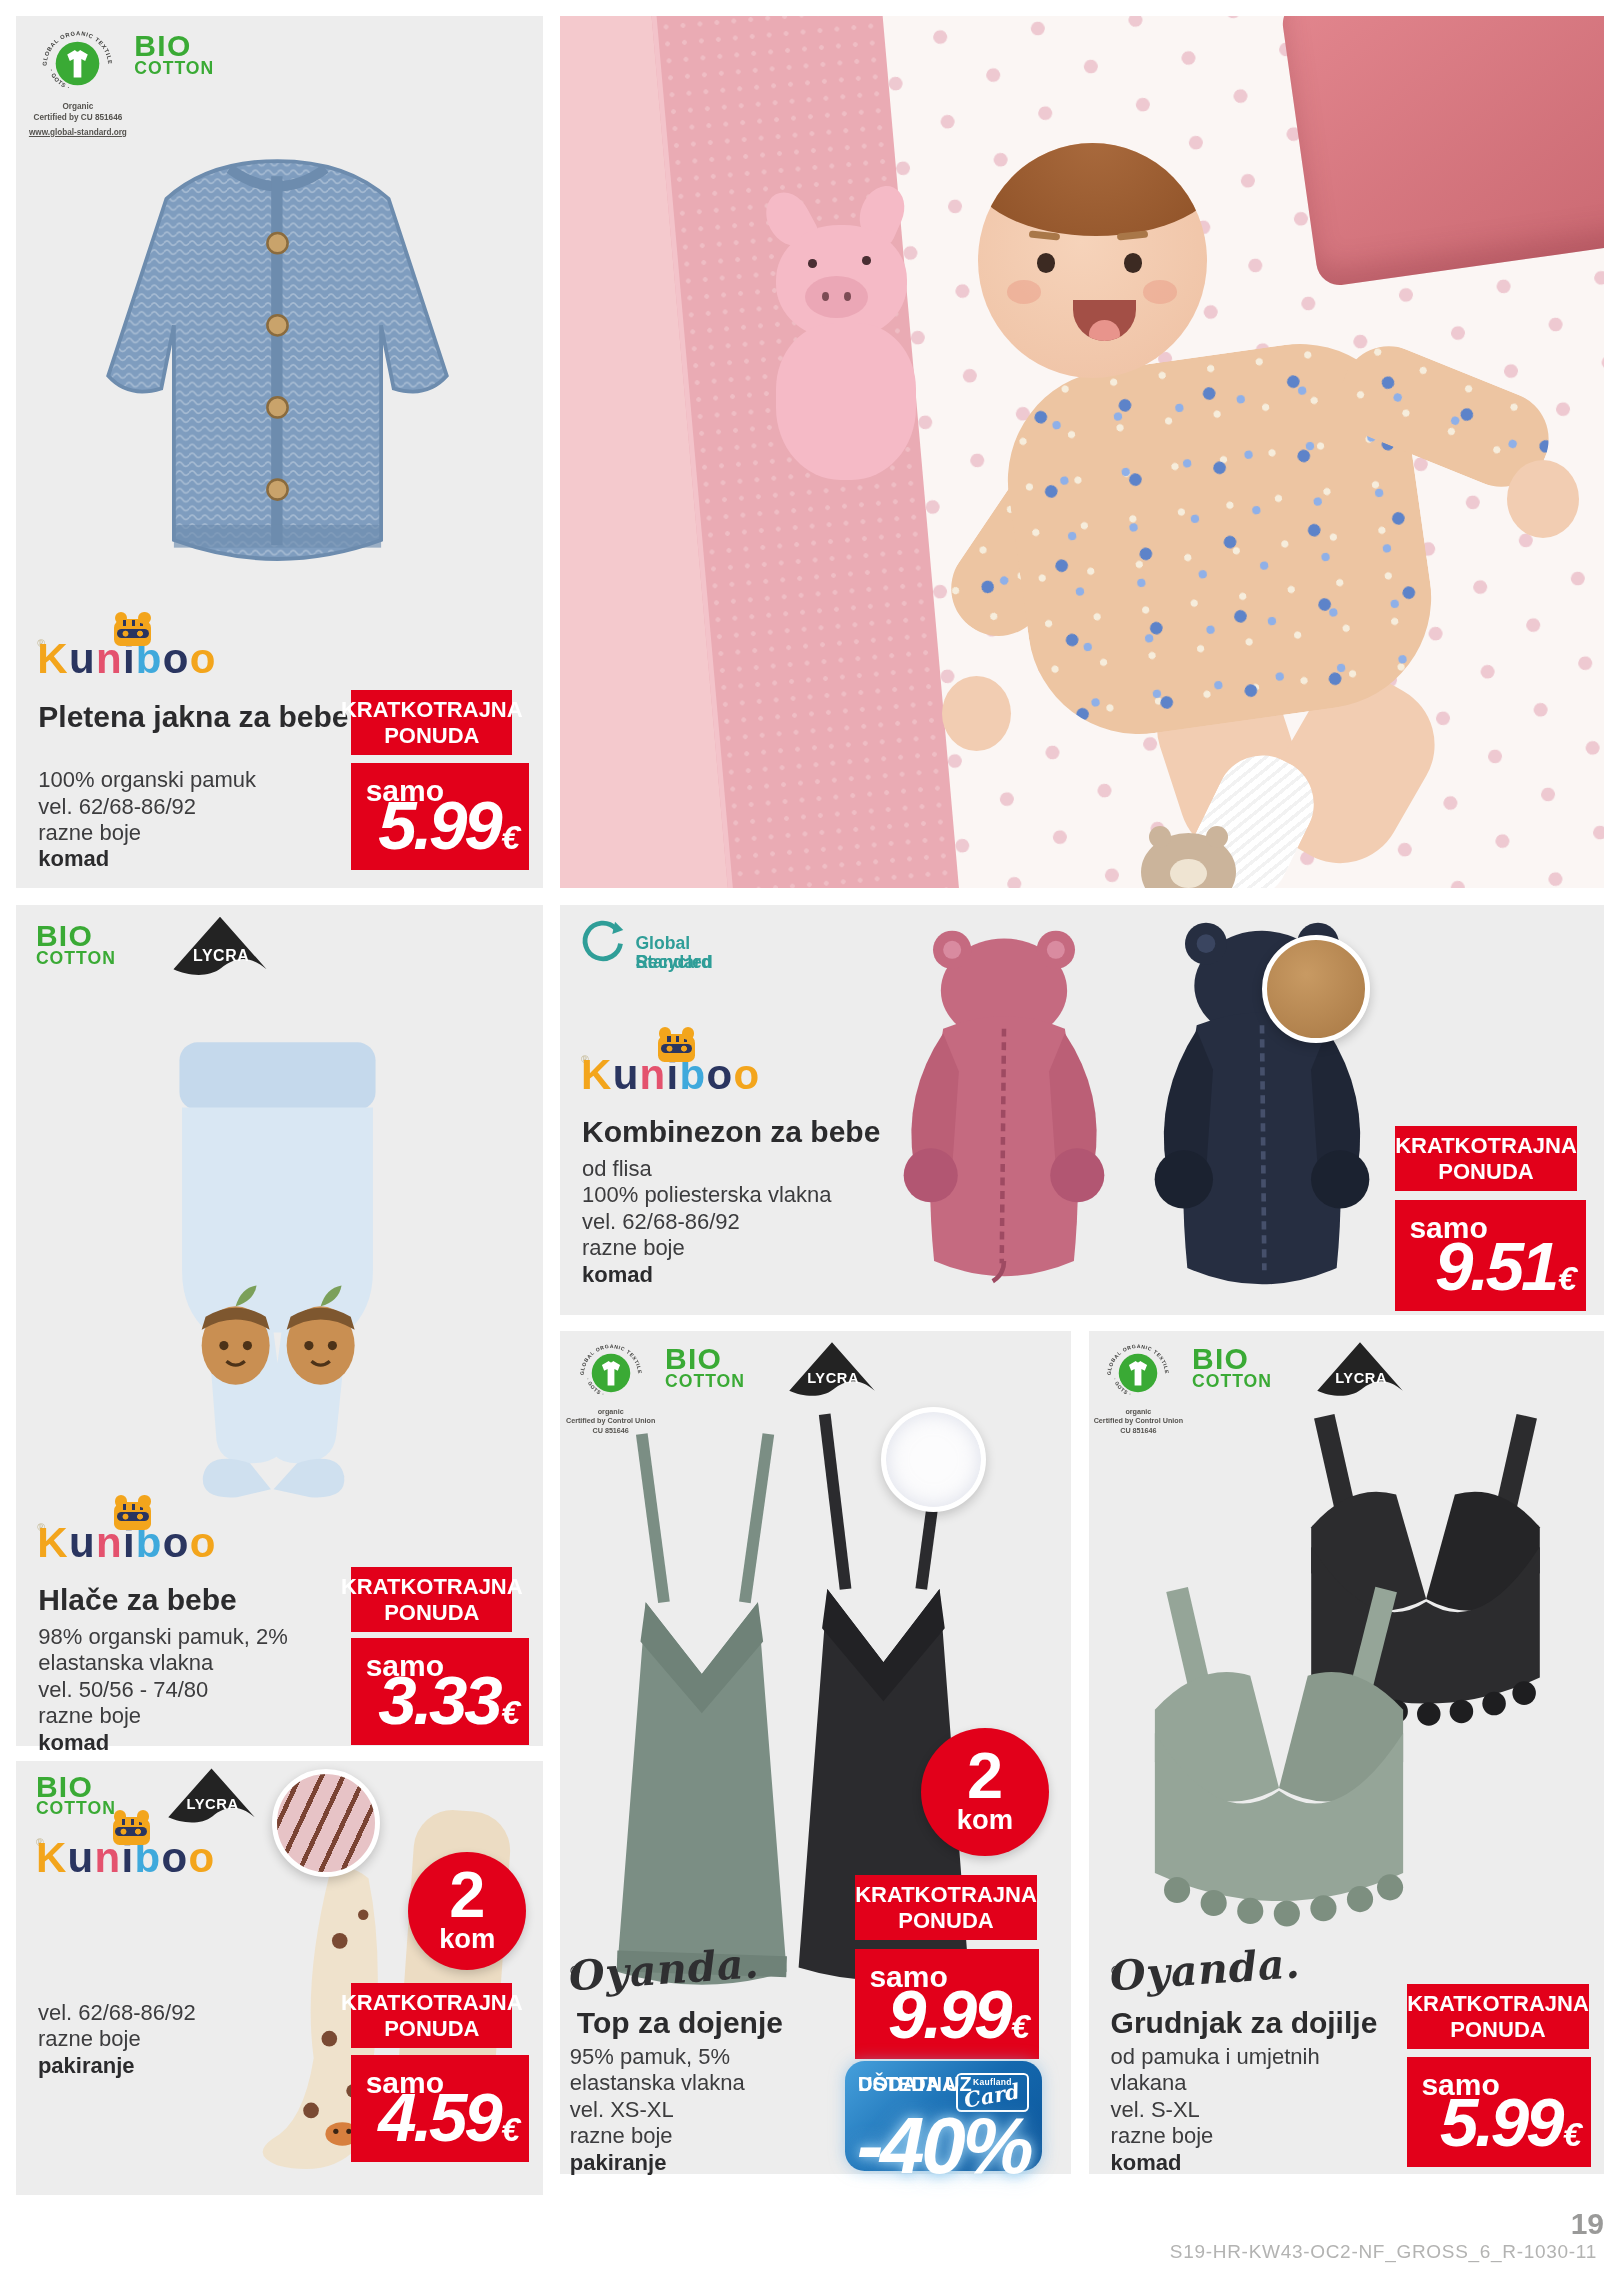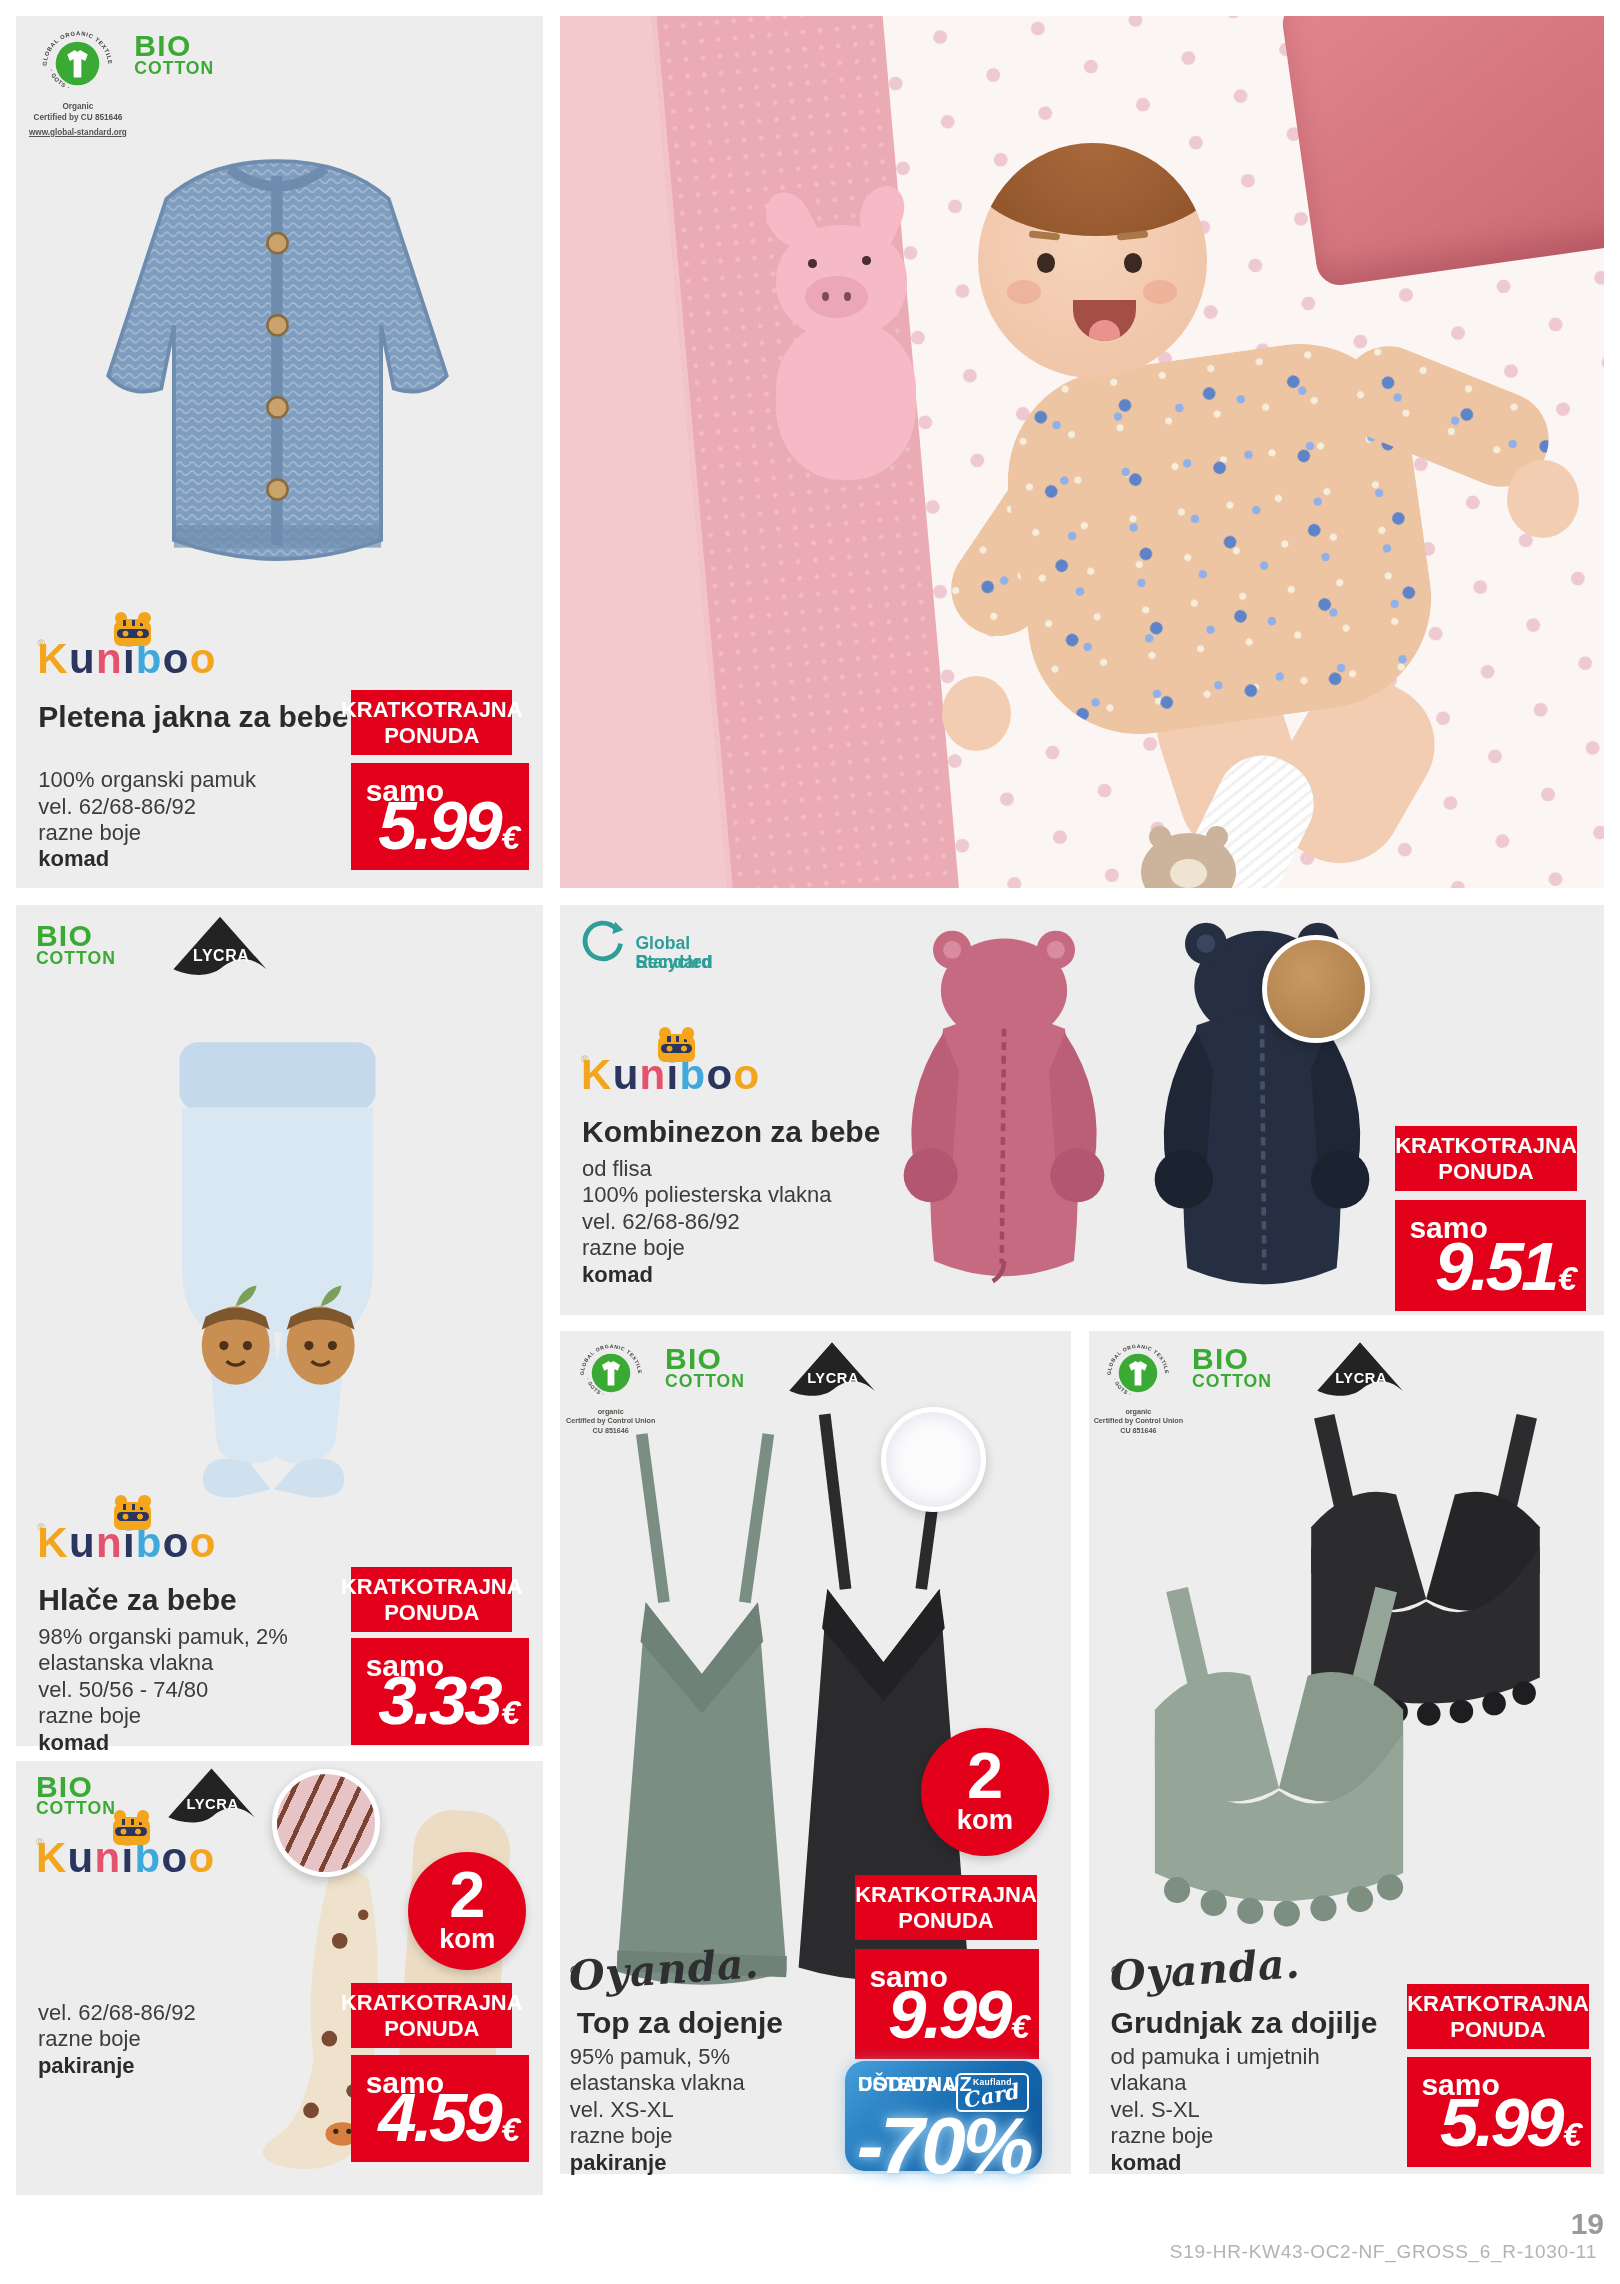--- a/index.html
+++ b/index.html
@@ -472,21 +472,21 @@
       <div class="cb-top">
         <div class="cb-lines">
             <span>DODATNA</span>
             <span>UŠTEDA UZ</span>
           </div>
         <div class="kcard">
           <span class="kc-brand">Kaufland</span>
             <span class="kc-word">Card</span>
         </div>
       </div>
-      <div class="discount">-70%</div>
+      <div class="discount">-40%</div>
     </div>
 
     <div class="oyanda" style="left:9.1px;top:621px;">
       <span>Oyanda.</span><sup>®</sup>
     </div>
     <h3 class="prod-name nowrap" style="left:9.8px;top:674px;margin-left:7px;">Top za dojenje</h3>
     <div class="prod-details" style="left:9.8px;top:713px;width:222px;">
       <div>95% pamuk, 5% elastanska vlakna</div>
       <div>vel. XS-XL</div>
       <div>razne boje</div>

